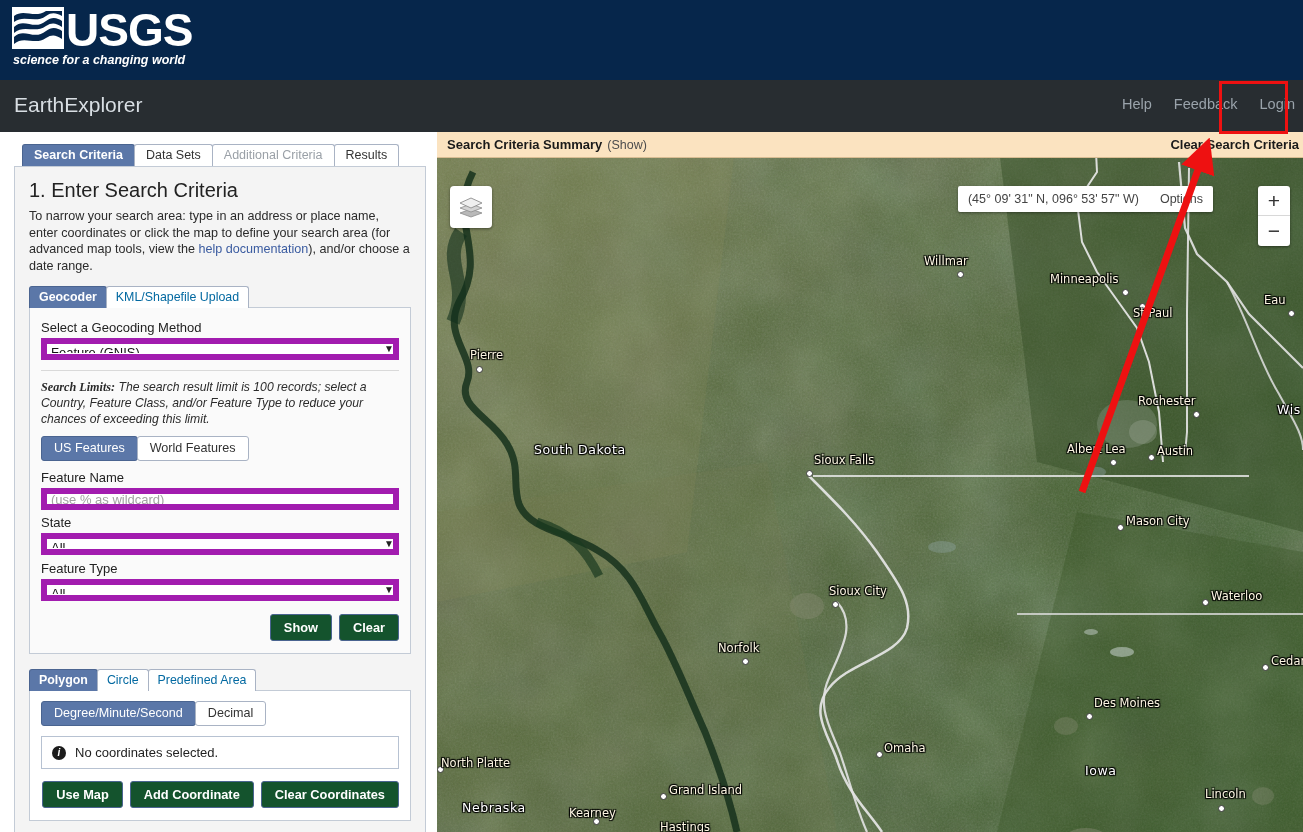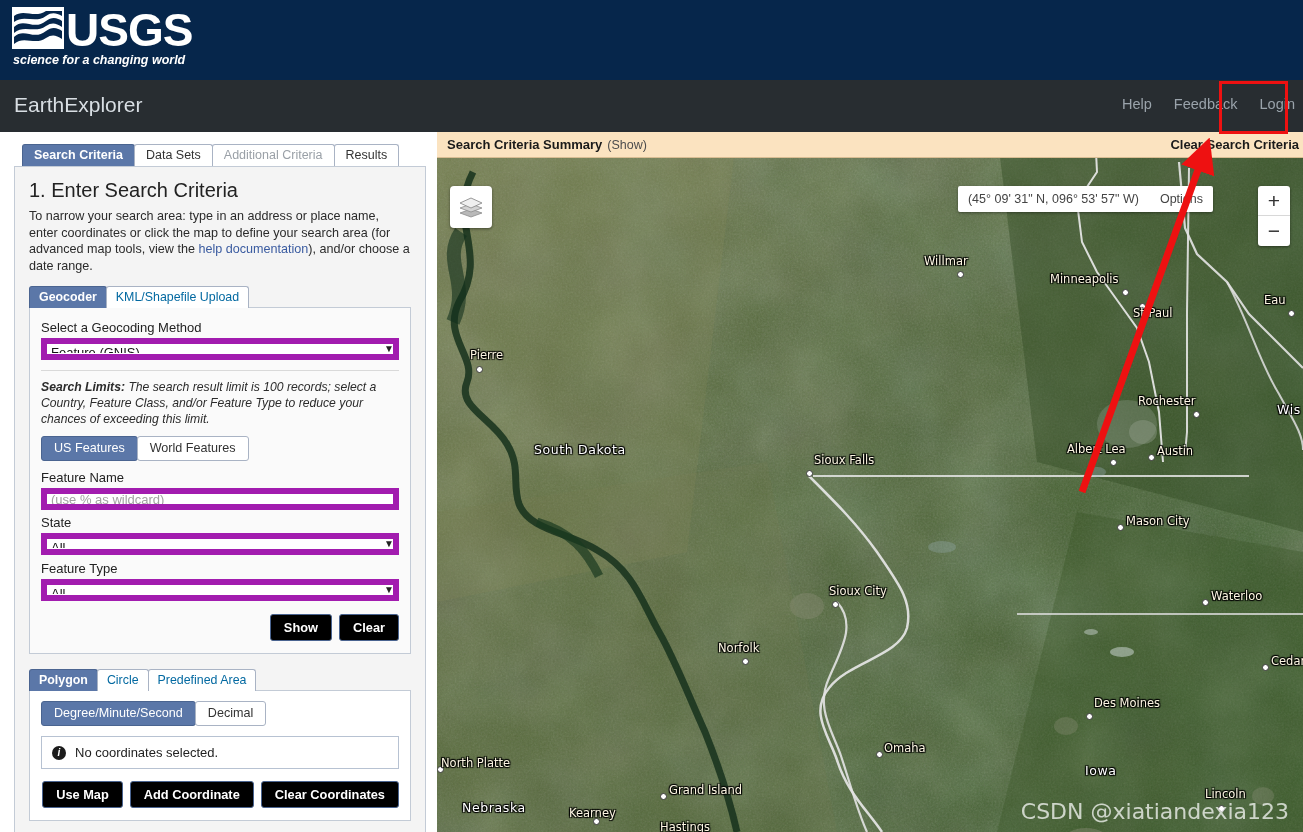--- a/index.html
+++ b/index.html
@@ -100,31 +100,31 @@
     -webkit-appearance: none; appearance: none;
   }
   .selwrap { position: relative; width: 100%; }
   .selwrap .arrow {
     position: absolute; right: 5px; top: 5px; font-size: 10px; color: #222;
     pointer-events: none;
   }
   input.ctl::placeholder { color: #a2a2a2; }
   .hr { border-top: 1px solid #d9d9d9; margin: 9px 0 8px 0; }
   .limits { font-size: 12.2px; font-style: italic; color: #2b2b2b; line-height: 16px; }
-  .limits b { font-style: italic; }
+  .limits b { font-style: italic; font-family: Liberation Serif, serif; }
   .btngroup { display: flex; margin: 9px 0 0 0; }
   .gbtn {
     height: 25px; line-height: 23px; padding: 0 12px; font-size: 12.6px;
     border: 1px solid #a9b3c4; background: #ffffff; color: #333;
     cursor: pointer; margin-right: -1px; border-radius: 3px;
   }
   .gbtn.active { background: #5b77a8; color: #fff; border-color: #4a6490; }
   .btn {
     height: 27px; padding: 0 13px; font-size: 12.8px; font-weight: bold;
-    color: #ffffff; background: #000000; border: 1px solid #4a6490;
+    color: #ffffff; background: #14532d; border: 1px solid #4a6490;
     border-radius: 3px; cursor: pointer; font-family: "Liberation Sans", sans-serif;
   }
   .row-right { display: flex; justify-content: flex-end; gap: 7px; margin-top: 12px; }
 
   .coordbox {
     border: 1px solid #b7c2d2; background: #ffffff; padding: 8px 10px;
     font-size: 13px; color: #222; display: flex; align-items: center; gap: 9px;
   }
   .infoicon {
     display: inline-flex; width: 14px; height: 14px; border-radius: 50%;
@@ -524,16 +524,15 @@
 
     <svg class="annot-arrow" viewBox="0 0 866 700">
       <defs>
         <marker id="arrowhead" markerWidth="5" markerHeight="5" refX="2.2" refY="2.5" orient="auto">
           <polygon points="0,0 5,2.5 0,5" fill="#ee1111"></polygon>
         </marker>
       </defs>
       <line x1="645" y1="360" x2="766" y2="24" stroke="#ee1111" stroke-width="7" marker-end="url(#arrowhead)"></line>
     </svg>
 
-    <div class="watermark">CSDN @xiatiandexia123</div>
   </div>
 
 </div>
 
 </body></html>

